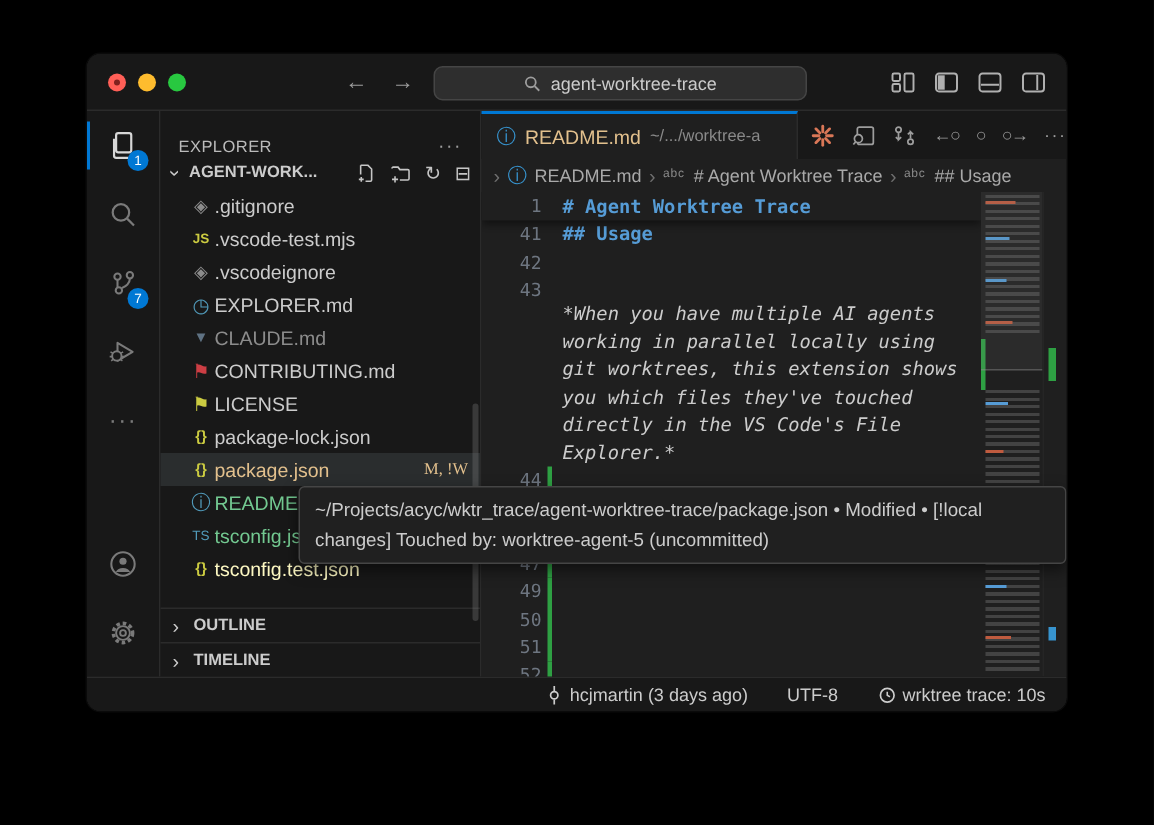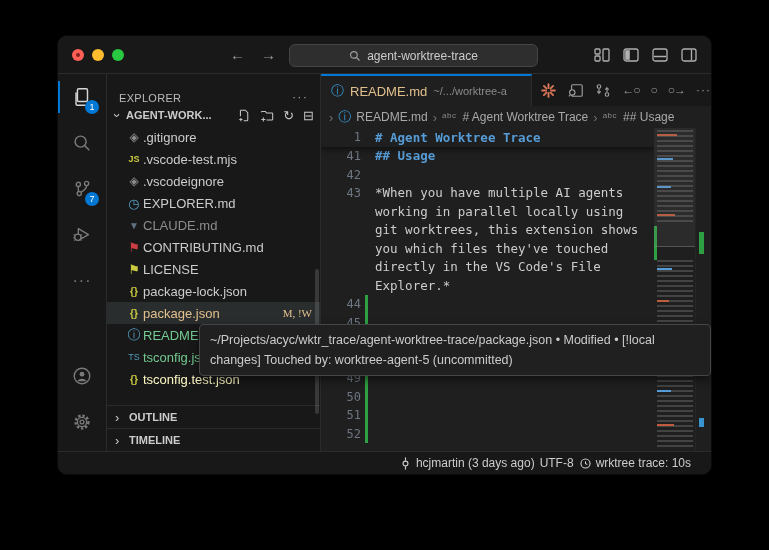--- a/index.html
+++ b/index.html
@@ -72,34 +72,34 @@
   .sticky{height:19px;display:flex;background:#1f1f1f;box-shadow:0 3px 5px rgba(0,0,0,.45);position:relative;z-index:3;}
   .code-line{display:flex;}
   .ln{flex:0 0 40px;text-align:right;color:#6e7681;font-family:"DejaVu Sans Mono",monospace;font-size:12px;line-height:18.5px;}
   .sticky .ln{line-height:19px;}
   .cbar{flex:0 0 14px;position:relative;}
   .cbar.changed::before{content:"";position:absolute;left:4px;top:0;bottom:0;width:3px;background:#2ea043;}
   .ctext{flex:1 1 auto;font-family:"DejaVu Sans Mono",monospace;font-size:12.5px;line-height:18.5px;color:#cccccc;
     white-space:pre-wrap;word-break:break-word;padding-right:4px;}
   .sticky .ctext{line-height:19px;}
   .ctext.h{color:#569cd6;font-weight:bold;}
-  .ctext.i{}
+  .ctext.i{font-style:italic;margin-top:16px;}
   
   .minimap{position:absolute;right:15px;top:0;width:42px;bottom:0;background:#1f1f1f;overflow:hidden;}
   .mm-text{position:absolute;left:3px;right:3px;top:2px;bottom:2px;
     background:repeating-linear-gradient(to bottom, rgba(160,160,160,.28) 0 2px, transparent 2px 5px);}
   .mm-gap{position:absolute;left:0;right:0;background:#1f1f1f;}
   .mm-mark{position:absolute;left:3px;height:2px;}
   .mm-slider{position:absolute;left:0;right:0;top:0;height:118px;background:rgba(121,121,121,.14);border-bottom:1px solid rgba(150,150,150,.4);}
   .mm-change{position:absolute;left:0;width:3px;background:#2ea043;}
   .ruler{position:absolute;right:0;top:0;width:15px;bottom:0;background:#1f1f1f;border-left:1px solid #252525;}
   .ruler .rmark{position:absolute;left:3px;width:5px;}
   
   .statusbar{height:22px;background:#181818;border-top:1px solid #2b2b2b;flex:0 0 auto;display:flex;
-    align-items:center;justify-content:flex-end;gap:5px;padding:0 20px;color:#cccccc;font-size:12px;}
+    align-items:center;justify-content:flex-end;gap:26px;padding:0 14px;color:#cccccc;font-size:12px;}
   .sb-item{display:flex;align-items:center;gap:4px;}
   
   .tooltip{position:absolute;left:141px;top:288px;width:512px;box-sizing:border-box;background:#202020;
     border:1px solid #454545;border-radius:4px;padding:5px 10px;color:#cccccc;font-size:12.5px;line-height:20px;
     z-index:50;box-shadow:0 4px 10px rgba(0,0,0,.5);}
   svg{flex:0 0 auto;}
 </style>
 </head>
 <body>
 

